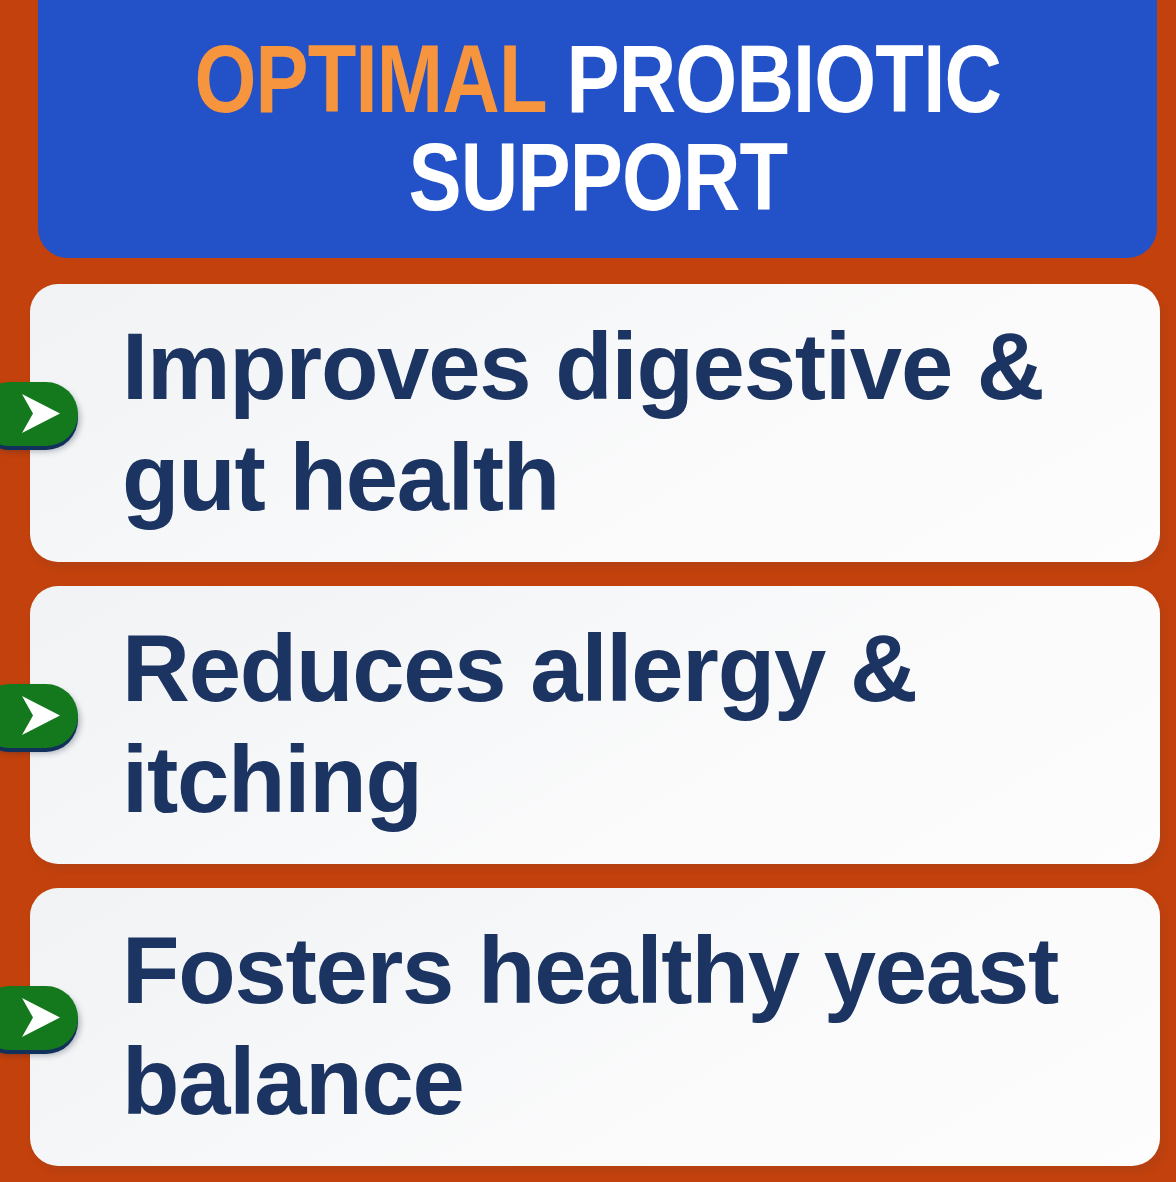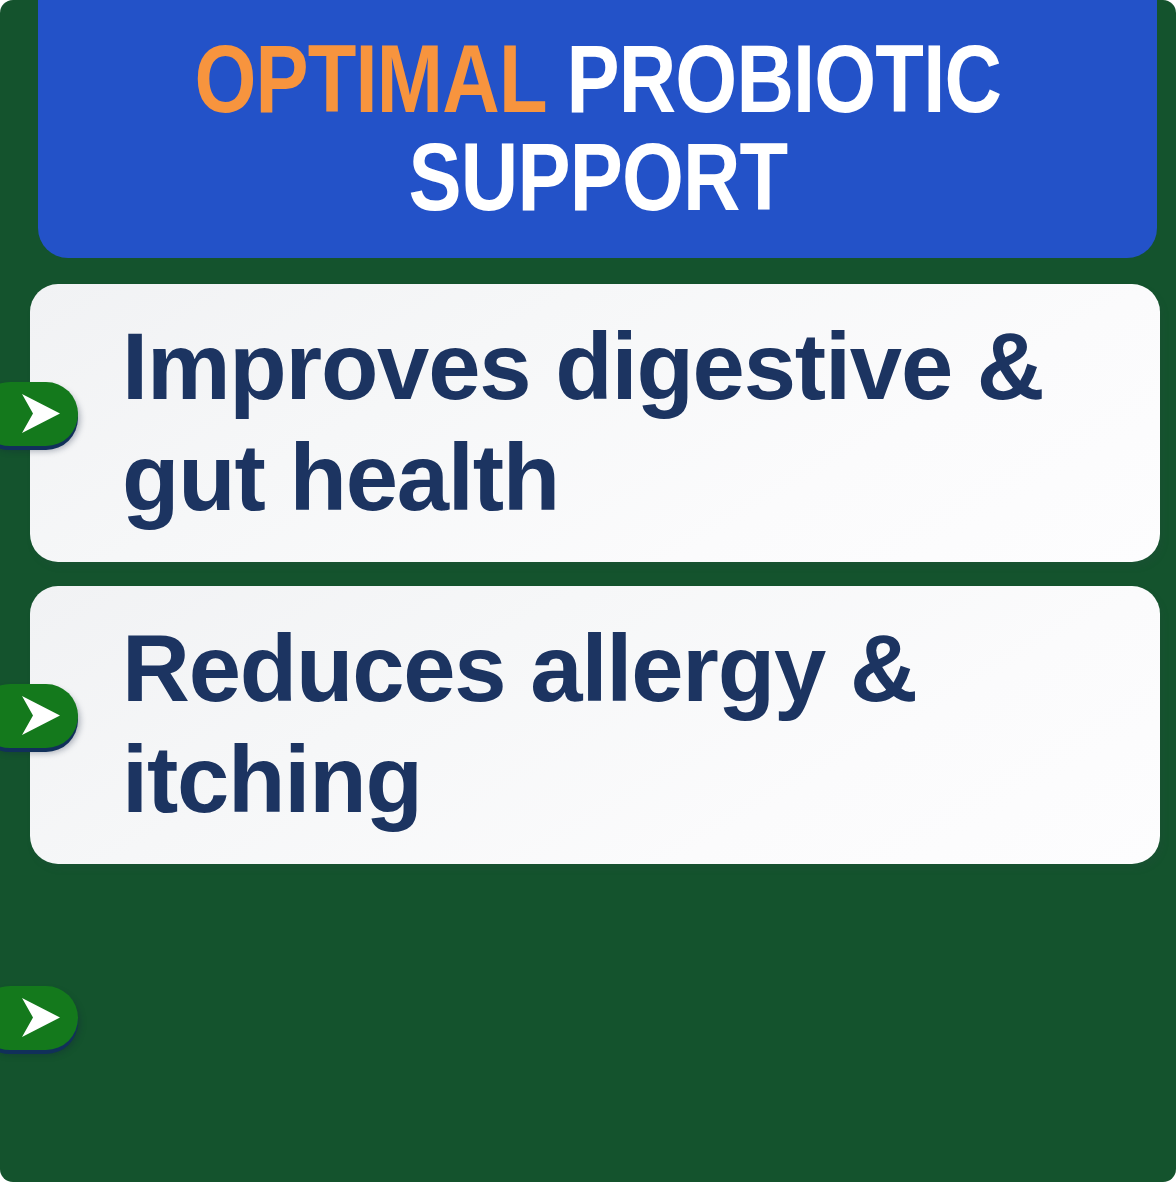--- a/index.html
+++ b/index.html
@@ -7,23 +7,22 @@
     padding: 0;
     background: #ffffff;
   }
   body {
     font-family: "Liberation Sans", sans-serif;
   }
   #page {
     position: relative;
     width: 1176px;
     height: 1182px;
-    background: #14532d;
+    background: #c2410c;
     overflow: hidden;
-    border-radius: 13px;
   }
 
   
   .banner {
     position: absolute;
     left: 38px;
     top: -14px;
     width: 1119px;
     height: 272px;
     background: #2352C8;
@@ -111,20 +110,23 @@
   </div>
 
   <div class="card card-2">
     <div class="card-text">Reduces allergy &amp; itching</div>
   </div>
 
   <div class="card card-1">
     <div class="card-text">Improves digestive &amp; gut health</div>
   </div>
 
+  <div class="card card-3">
+    <div class="card-text">Fosters healthy yeast balance</div>
+  </div>
 
   <div class="badge badge-1">
     <span>
       <svg width="46" height="44" viewBox="0 0 46 44" aria-hidden="true">
         <path d="M4 2 L42 21.5 L4 41 L15 21.5 Z" fill="#FFFFFF"></path>
       </svg>
     </span>
   </div>
 
   <div class="badge badge-2">

